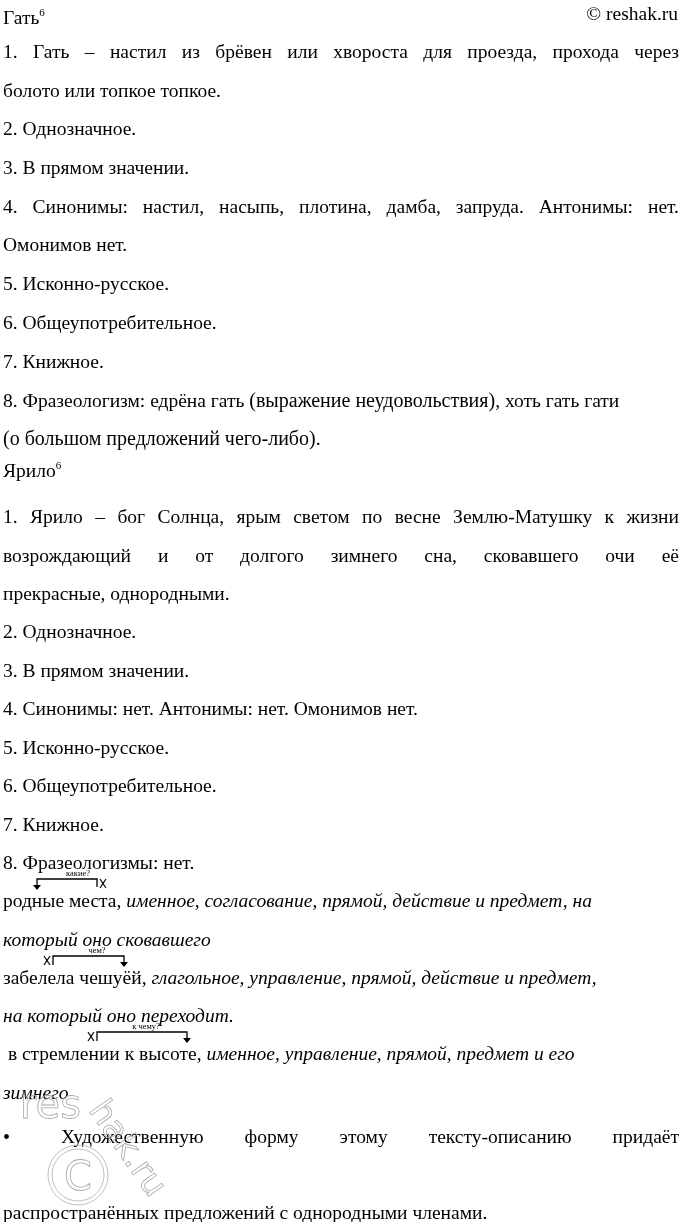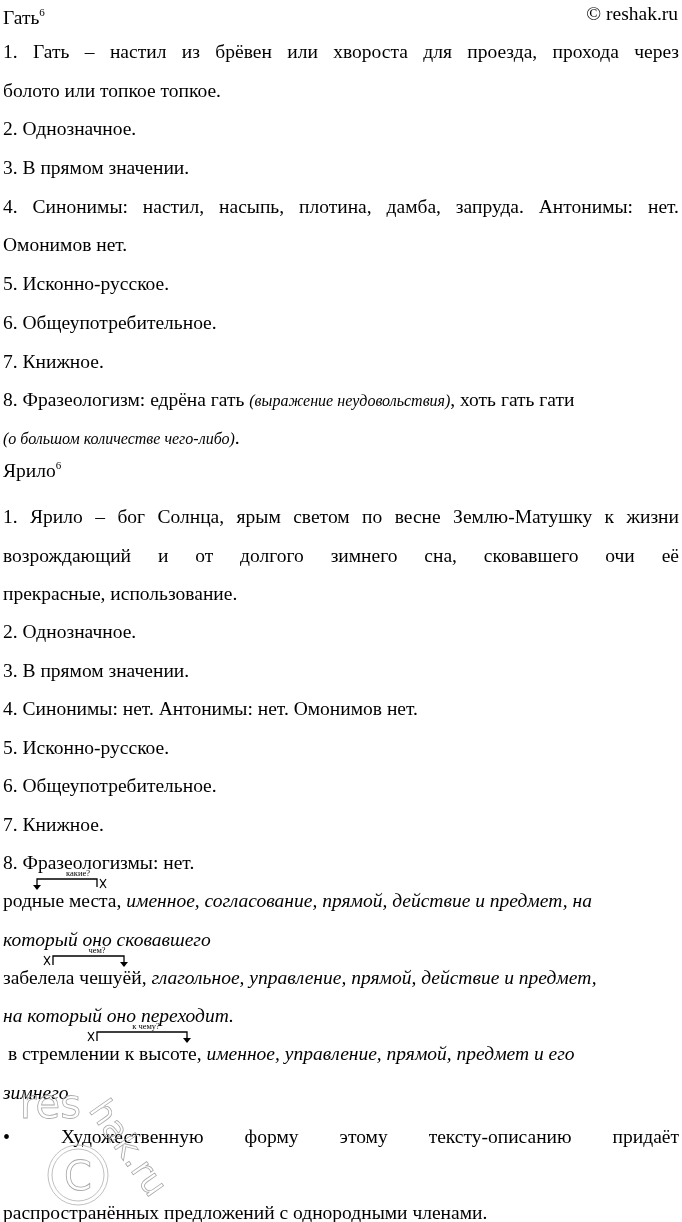--- a/index.html
+++ b/index.html
@@ -7,21 +7,21 @@
     width: 682px; height: 1222px; position: relative; overflow: hidden;
     font-family: "Liberation Serif", "DejaVu Serif", serif;
     color: #000; font-size: 19.5px;
   }
   .ln {
     position: absolute; left: 3px; right: 3px; white-space: nowrap;
     line-height: 24px; height: 24px;
   }
   .just { text-align: justify; text-align-last: justify; white-space: normal; }
   .it { font-style: italic; }
-  .small-it { font-style: italic; font-size: 16px; }
+  .small-it { font-size: 20px; }
   sup { font-size: 11px; vertical-align: 8px; line-height: 0; }
   .copyright { position: absolute; top: 2px; right: 4px; line-height: 24px; }
   .diag { position: absolute; text-decoration: underline; }
   .diag svg { display: block; overflow: visible; }
   .q { font-size: 8.5px; font-family: "Liberation Serif", serif; }
   .watermark { position: absolute; left: 18px; top: 1080px; width: 160px; height: 142px; pointer-events: none; }
 </style>
 </head>
 <body>
 
@@ -36,29 +36,29 @@
 <div class="ln" style="top:156px;">3. В прямом значении.</div>
 <div class="ln just" style="top:195px;">4. Синонимы: настил, насыпь, плотина, дамба, запруда. Антонимы: нет.</div>
 <div class="ln" style="top:233px;">Омонимов нет.</div>
 <div class="ln" style="top:272px;">5. Исконно-русское.</div>
 <div class="ln" style="top:311px;">6. Общеупотребительное.</div>
 <div class="ln" style="top:350px;">7. Книжное.</div>
 <div class="ln" style="top:388px; display:flex; justify-content:space-between;">
   <span><span>8. Фразеологизм: едрёна гать </span><span class="small-it">(выражение неудовольствия)</span><span>, хоть гать гати</span></span>
 </div>
 <div class="ln" style="top:426px;">
-  <span class="small-it">(о большом количестве чего-либо)</span><span>.</span>
+  <span class="small-it">(о большом предложений чего-либо)</span><span>.</span>
 </div>
 
 <div class="ln" style="top:459px;">
   <span>Ярило</span><sup>6</sup>
 </div>
 <div class="ln just" style="top:505px;">1. Ярило – бог Солнца, ярым светом по весне Землю-Матушку к жизни</div>
 <div class="ln just" style="top:544px;">возрождающий и от долгого зимнего сна, сковавшего очи её</div>
-<div class="ln" style="top:582px;">прекрасные, использование.</div>
+<div class="ln" style="top:582px;">прекрасные, однородными.</div>
 <div class="ln" style="top:620px;">2. Однозначное.</div>
 <div class="ln" style="top:659px;">3. В прямом значении.</div>
 <div class="ln" style="top:697px;">4. Синонимы: нет. Антонимы: нет. Омонимов нет.</div>
 <div class="ln" style="top:736px;">5. Исконно-русское.</div>
 <div class="ln" style="top:774px;">6. Общеупотребительное.</div>
 <div class="ln" style="top:813px;">7. Книжное.</div>
 <div class="ln" style="top:851px;">8. Фразеологизмы: нет.</div>
 
 <div class="diag" style="left:30px; top:868px;">
   <svg width="80" height="22">

